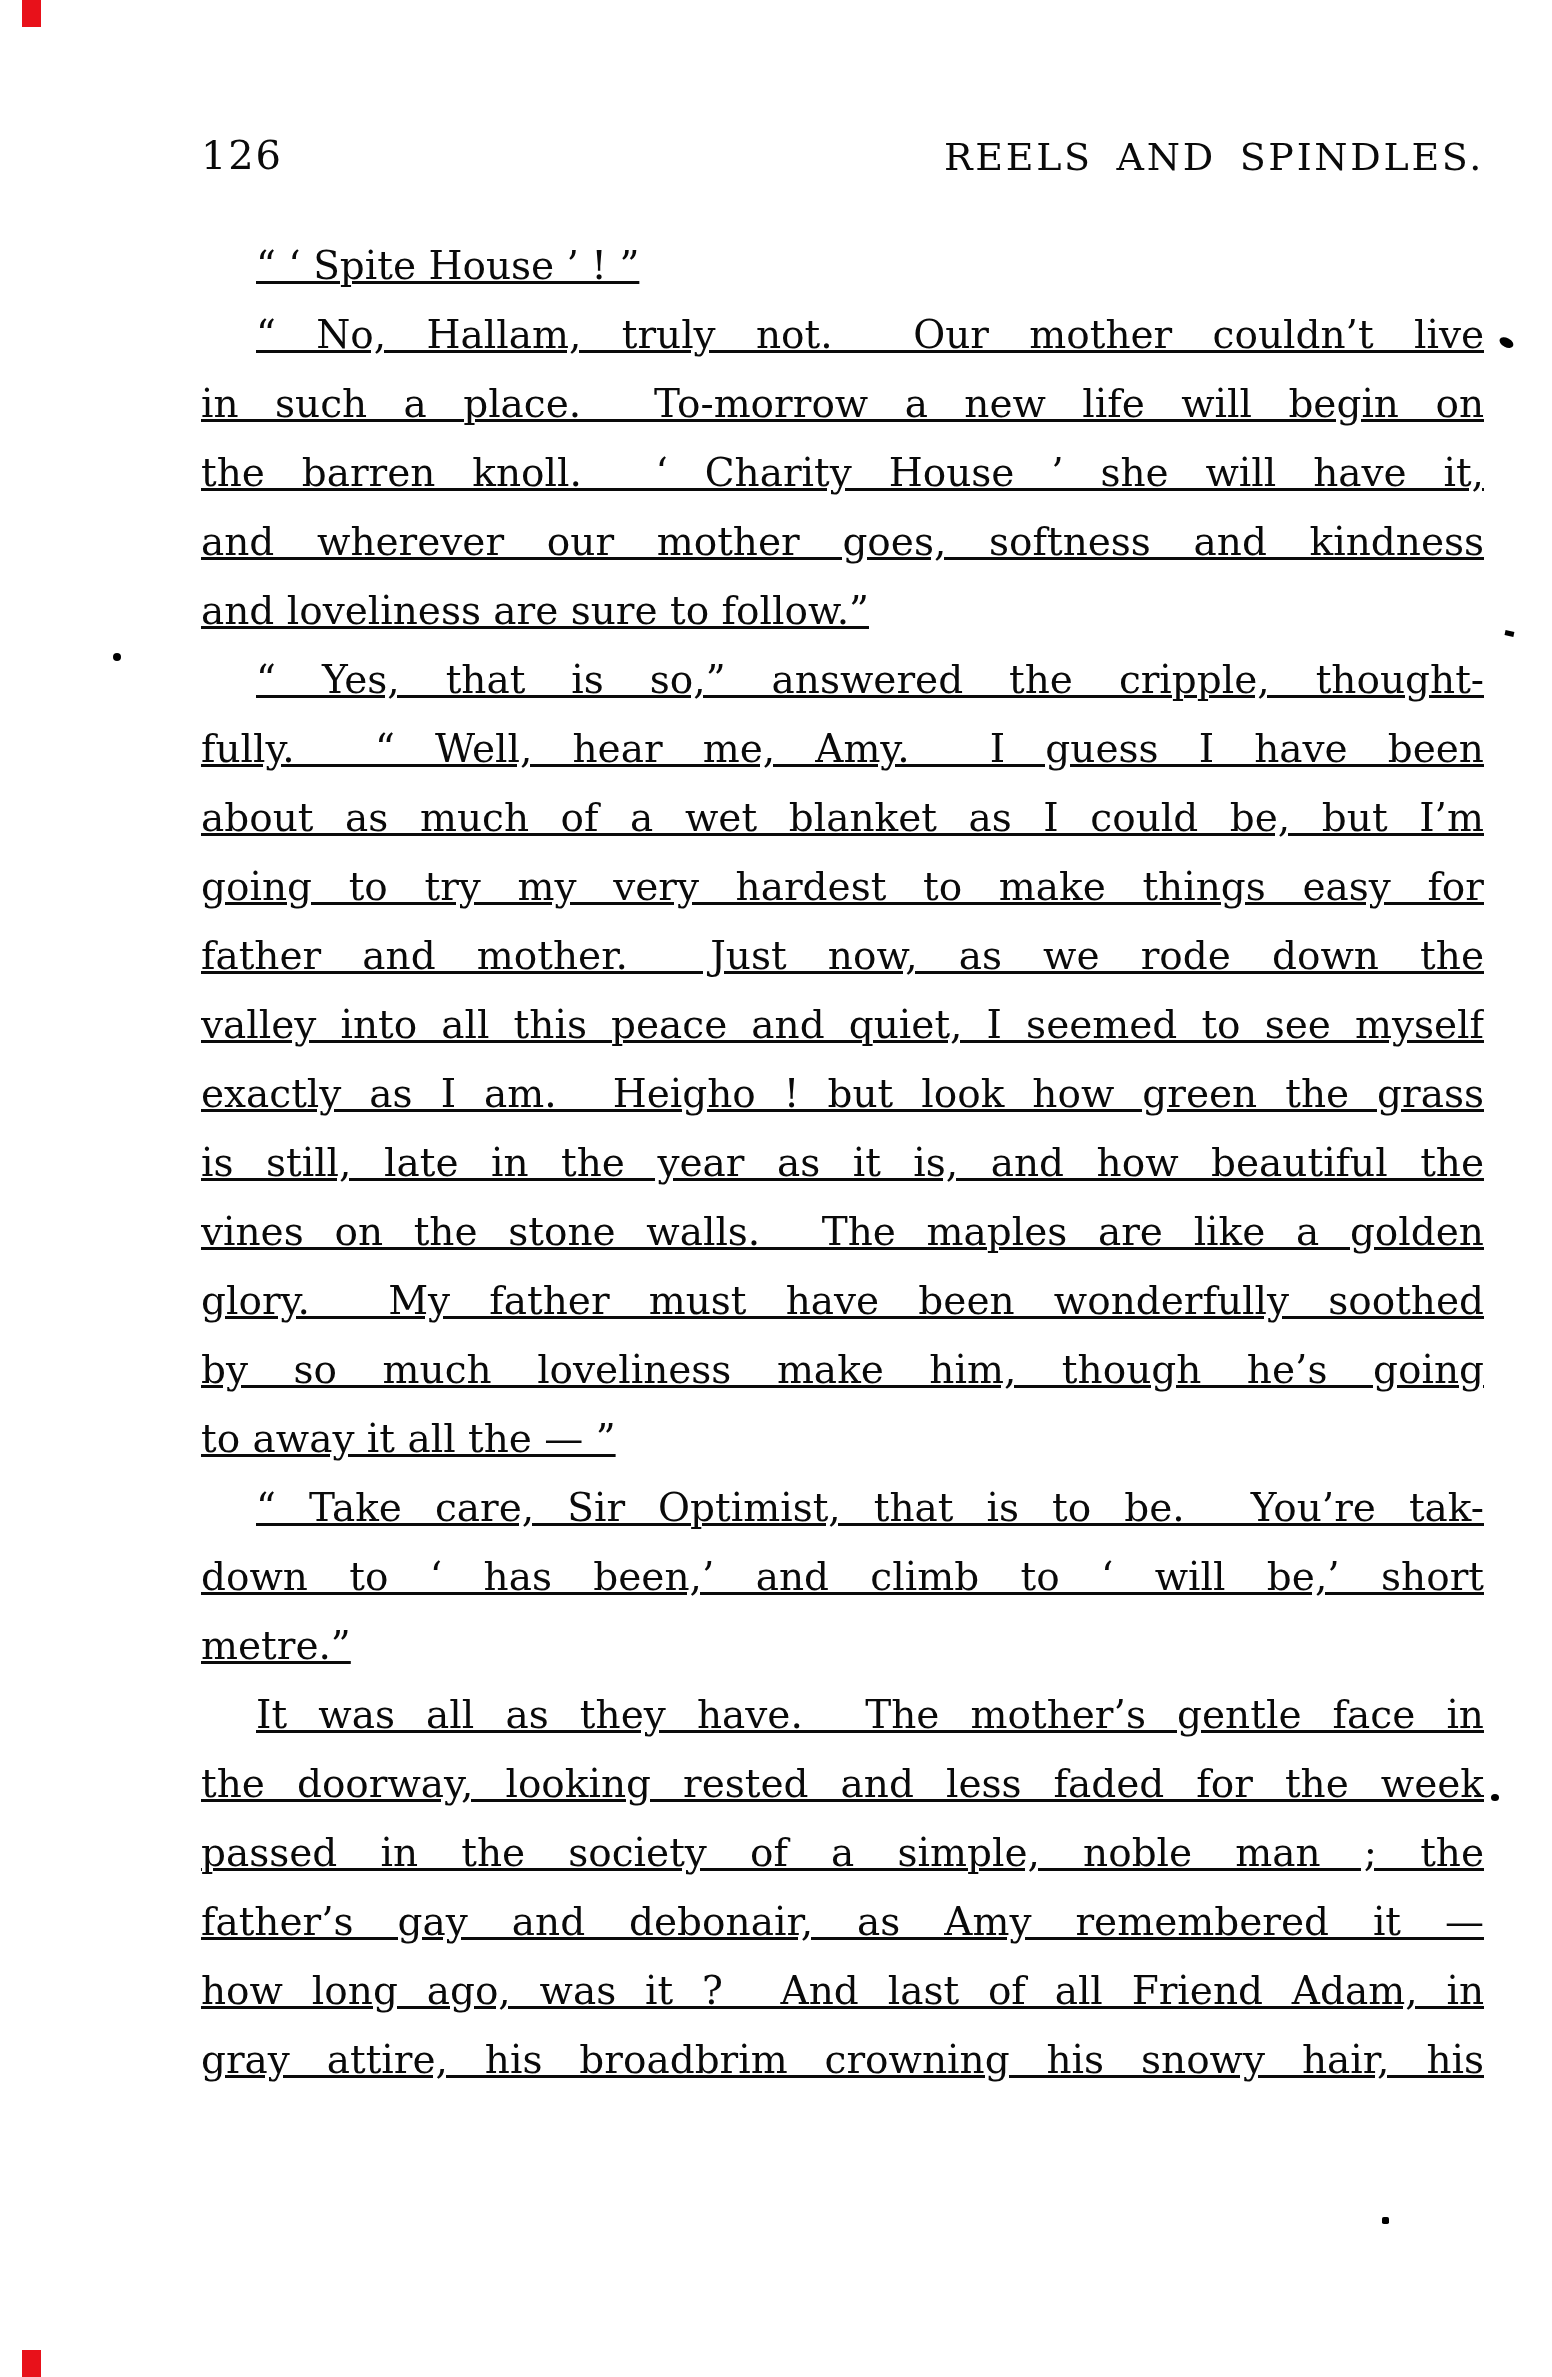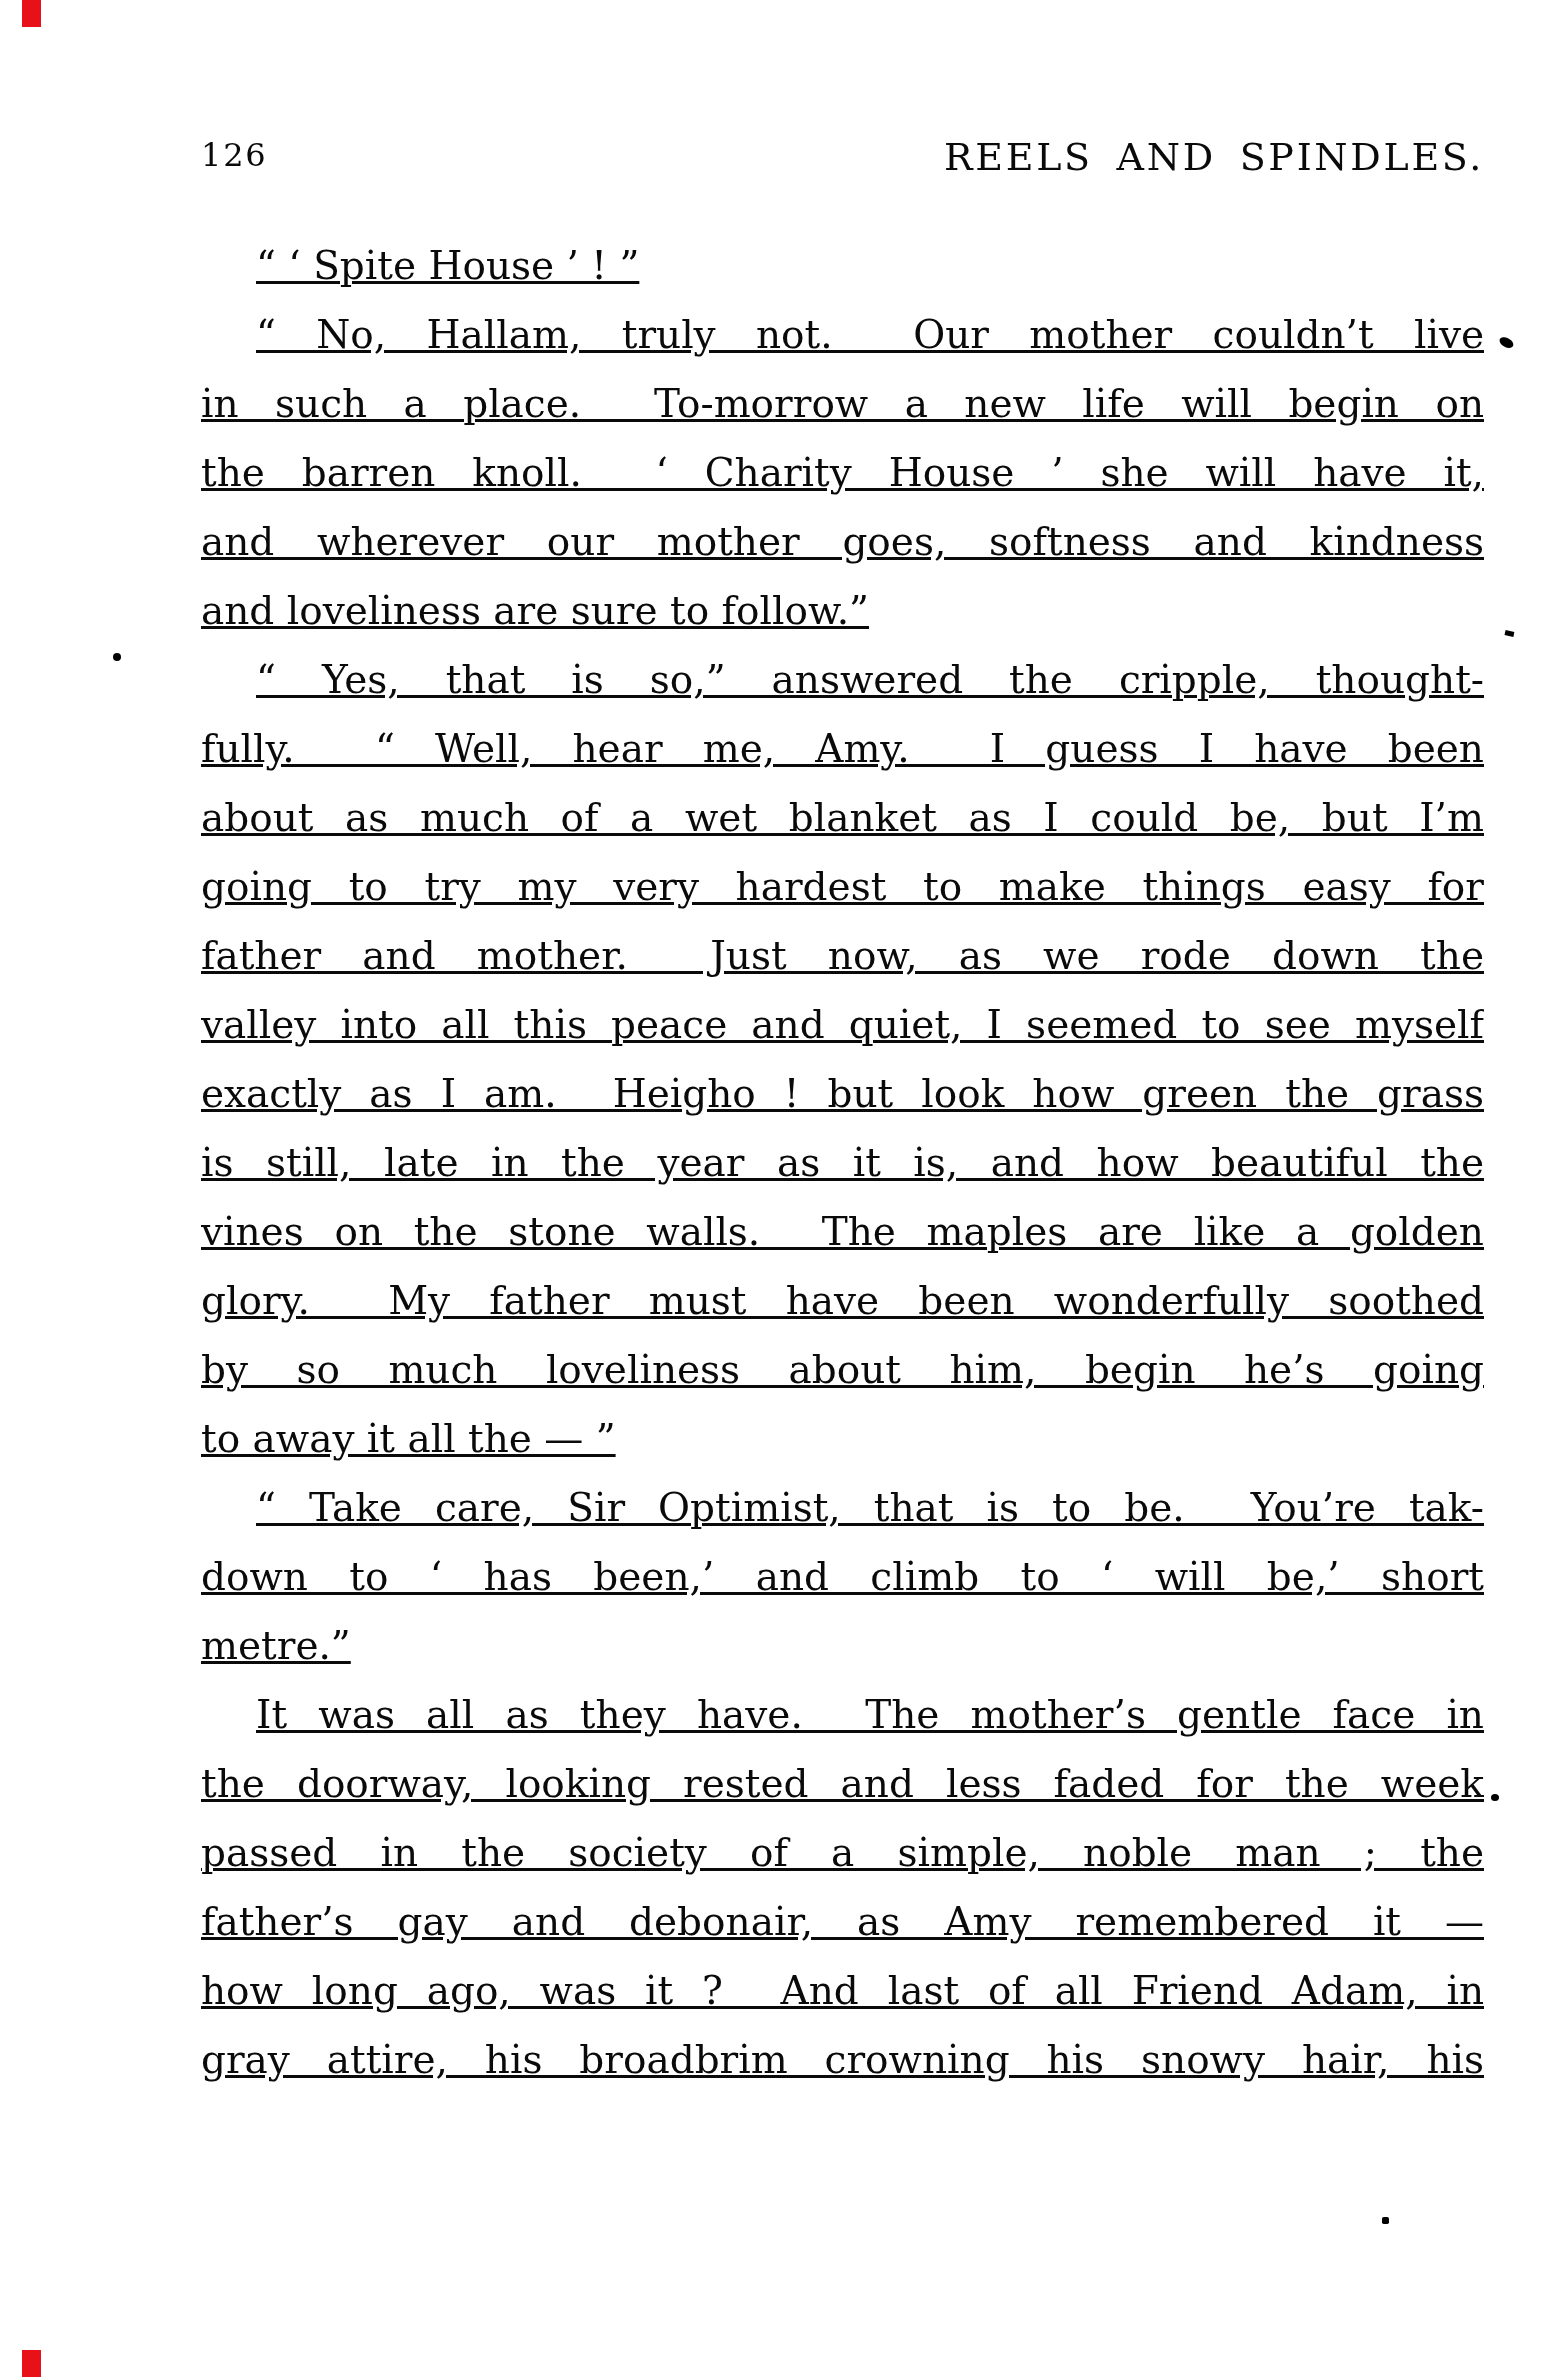--- a/index.html
+++ b/index.html
@@ -14,21 +14,21 @@
     overflow: hidden;
     font-family: "DejaVu Serif", "Liberation Serif", serif;
     color: #0a0a0a;
   }
 
   
   .folio {
     position: absolute;
     left: 201px;
     top: 133px;
-    font-size: 32px;
+    font-size: 40px;
     line-height: 44px;
     letter-spacing: 1.8px;
   }
   .running-head {
     position: absolute;
     left: 201px;
     top: 135px;
     width: 1283px;
     text-align: right;
     font-size: 38px;
@@ -128,21 +128,21 @@
     <div class="line p-first">“ Yes, that is so,” answered the cripple, thought-</div>
     <div class="line">fully.  “ Well, hear me, Amy.  I guess I have been</div>
     <div class="line">about as much of a wet blanket as I could be, but I’m</div>
     <div class="line">going to try my very hardest to make things easy for</div>
     <div class="line">father and mother.  Just now, as we rode down the</div>
     <div class="line">valley into all this peace and quiet, I seemed to see myself</div>
     <div class="line">exactly as I am.  Heigho ! but look how green the grass</div>
     <div class="line">is still, late in the year as it is, and how beautiful the</div>
     <div class="line">vines on the stone walls.  The maples are like a golden</div>
     <div class="line">glory.  My father must have been wonderfully soothed</div>
-    <div class="line">by so much loveliness about him, begin he’s going</div>
+    <div class="line">by so much loveliness make him, though he’s going</div>
     <div class="line p-last">to away it all the — ”</div>
   </div>
 
   <div class="para">
     <div class="line p-first">“ Take care, Sir Optimist, that is to be.  You’re tak-</div>
     <div class="line">down to ‘ has been,’ and climb to ‘ will be,’ short</div>
     <div class="line p-last">metre.”</div>
   </div>
 
   <div class="para">

